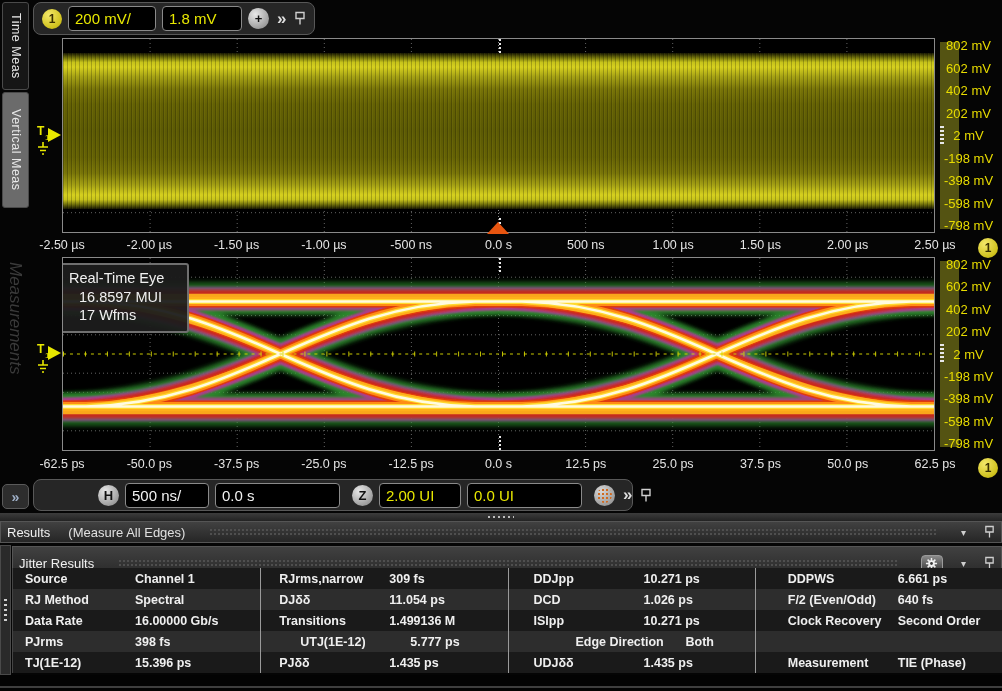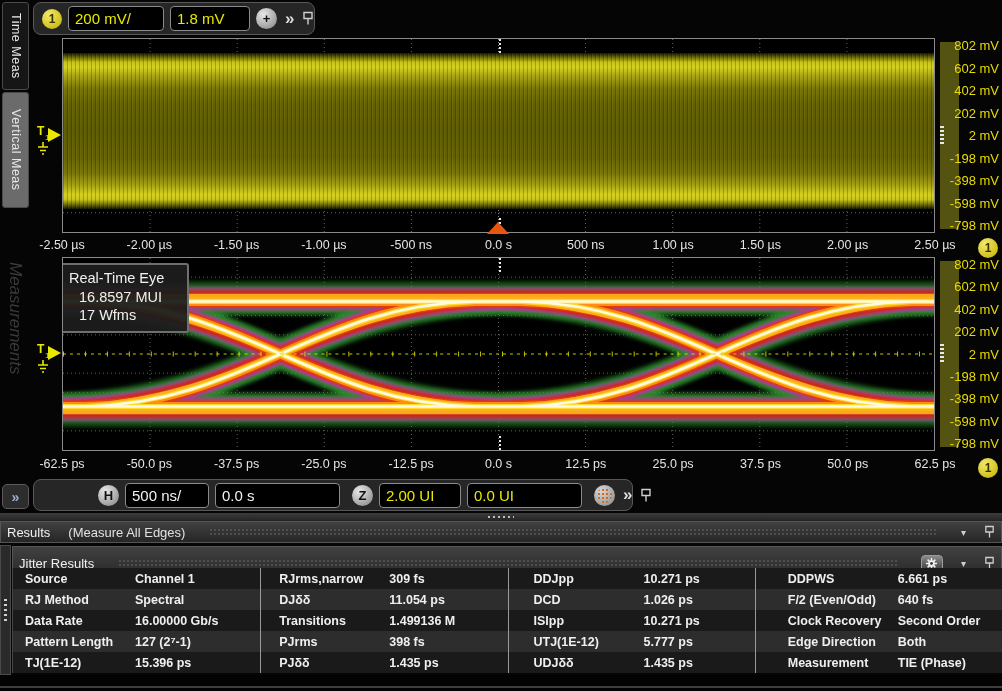--- a/index.html
+++ b/index.html
@@ -62,21 +62,21 @@
   .xlabels { position:absolute; left:62px; width:873px; height:18px; }
   .xlabels span { position:absolute; transform:translateX(-50%); color:#e4e4e4; font-size:12.5px; white-space:nowrap; }
   #xl-top { top:238px; } #xl-eye { top:457px; }
   .yaxis { position:absolute; left:938px; width:64px; }
   #ya-top { top:38px; height:195px; } #ya-eye { top:257px; height:194px; }
   .ybar { position:absolute; left:2px; top:4px; bottom:4px; width:19px; background:rgba(150,148,30,.55); }
   .ybar-handle { position:absolute; left:0; top:50%; transform:translateY(-50%); width:4px; height:20px;
       background:repeating-linear-gradient(#e8e8e8 0 2px, transparent 2px 4px); }
   .yticks { position:absolute; inset:0; display:flex; flex-direction:column; justify-content:space-between;
       padding:1px 3px 1px 0; }
-  .yticks span { color:#e8dc00; font-size:13px; text-align:right; line-height:1; }
+  .yticks span { color:#e8dc00; font-size:13px; text-align:center; line-height:1; }
   .corner-badge { position:absolute; left:978px; width:20px; height:20px; }
   #cb-top { top:238px; } #cb-eye { top:458px; }
 
   .trig-marker { position:absolute; left:36px; width:26px; height:42px; }
   #tm-top { top:120px; } #tm-eye { top:338px; }
 
   
   #splitter { position:absolute; left:0; top:513px; width:1002px; height:8px;
       background:linear-gradient(#3c3c3c,#232323); }
   #splitter i { position:absolute; left:50%; top:3px; transform:translateX(-50%); width:26px; height:2px;
@@ -120,21 +120,21 @@
     </div>
   <div id="meas-title">
       <span>Measurements</span>
     </div>
   <div id="sidebar-expand">
       <span>»</span>
     </div>
 
   <div id="chan-toolbar" class="toolbar">
     <div class="badge">1</div>
-    <div class="field yellow" style="width:96px">200 mV/</div>
+    <div class="field yellow" style="width:88px">200 mV/</div>
     <div class="field yellow" style="width:80px">1.8 mV</div>
     <div class="graybtn">+</div>
     <div class="chev">»</div>
     <svg class="pin" width="12" height="15" viewBox="0 0 12 15">
       <path d="M2 1.5 h8 v6 h-8 z M6 7.5 v6" fill="none" stroke="#cfcfcf" stroke-width="1.4"></path>
     </svg>
   </div>
 
   <div id="plot-top" class="plot">
     <svg class="grid">
@@ -414,24 +414,20 @@
           <span class="lbl">ISIpp</span>
           <span class="val">10.271 ps</span>
         </div>
       <div class="jcell">
           <span class="lbl">Clock Recovery</span>
           <span class="val">Second Order</span>
         </div>
     </div>
     <div class="jrow even">
       <div class="jcell">
-          <span class="lbl">Pattern Length</span>
-          <span class="val">127 (2⁷-1)</span>
-        </div>
-      <div class="jcell">
           <span class="lbl">PJrms</span>
           <span class="val">398 fs</span>
         </div>
       <div class="jcell">
           <span class="lbl">UTJ(1E-12)</span>
           <span class="val">5.777 ps</span>
         </div>
       <div class="jcell">
           <span class="lbl">Edge Direction</span>
           <span class="val">Both</span>

